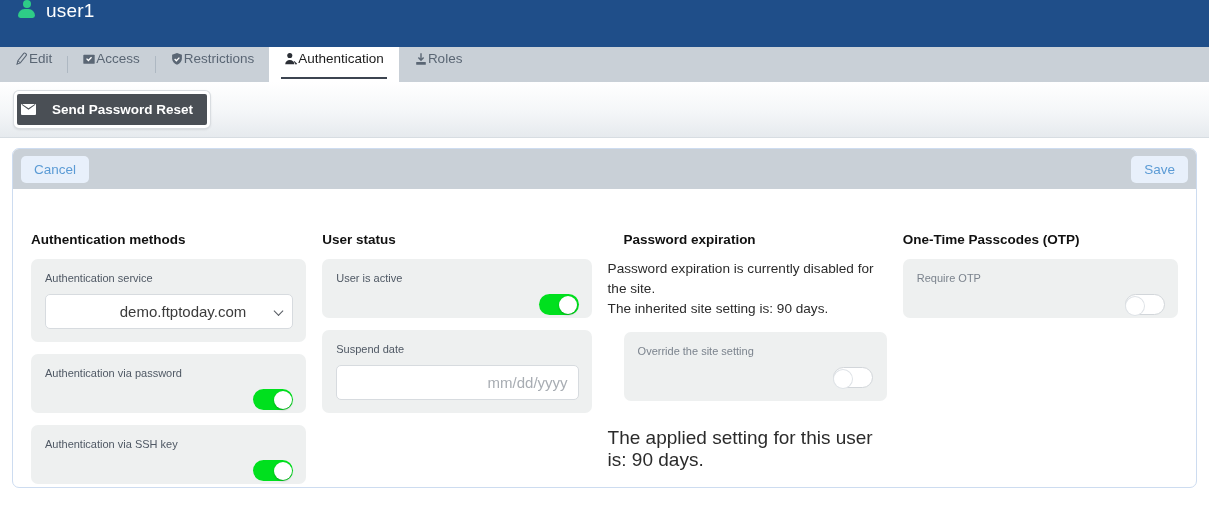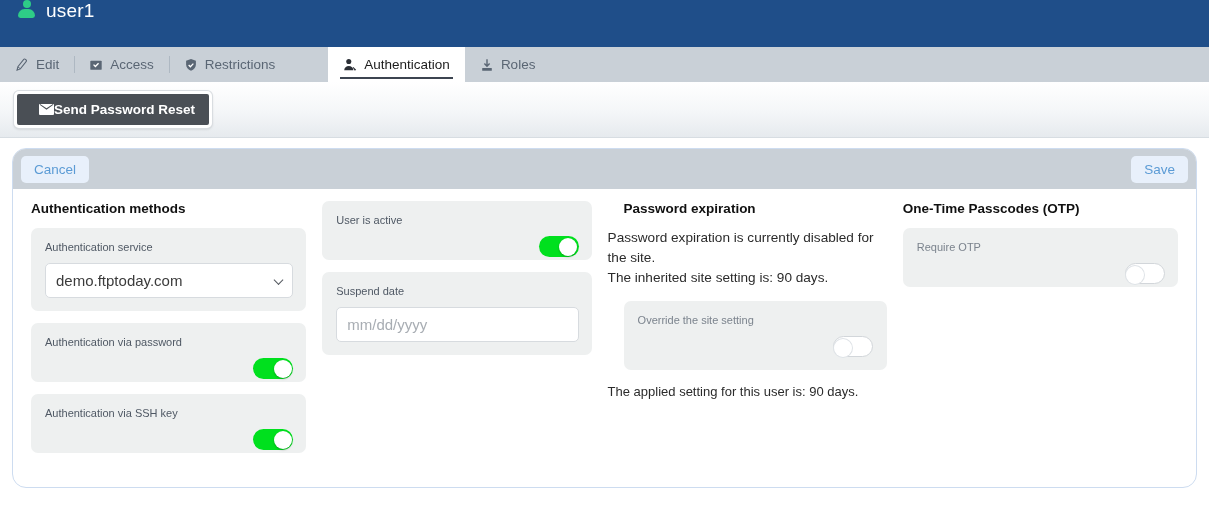--- a/index.html
+++ b/index.html
@@ -32,80 +32,79 @@
   .title-text { color: #ffffff; font-size: 19px; letter-spacing: .2px; }
 
   
   .tabbar {
     height: 35px;
     background: #c9d0d7;
     display: flex; align-items: stretch;
     font-size: 13.5px;
   }
   .tab {
-    display: flex; align-items: center; gap: 7px;
-    padding: 9px 15px;
+    display: flex; align-items: flex-end; 
+    padding: 16px 15px;
     color: #5a6674;
     position: relative;
     cursor: pointer;
   }
   .tab + .tab::before {
     content: ""; position: absolute; left: 0; top: 9px; bottom: 9px;
     width: 1px; background: #aeb8c2;
   }
   .tab.active {
     background: #ffffff;
     color: #1c1c1c;
     font-weight: normal;
-    margin-left: 38px;
   }
   .tab.active::before { display: none; }
   .tab.active + .tab::before { display: none; }
   .tab.active::after {
     content: ""; position: absolute;
     left: 12px; right: 12px; bottom: 3px; height: 2px; background: #3c4450;
   }
   .tab .ticon { width: 14px; height: 14px; display: block; flex: none; }
   .tab.active .ticon { filter: none; }
 
   
   .actionbar {
     height: 56px;
     background: linear-gradient(to bottom, #ffffff 0%, #f4f6f8 55%, #e6eaee 100%);
     border-bottom: 1px solid #d7dde2;
     display: flex; align-items: center;
     padding-left: 14px;
   }
   .btn-dark {
-    display: inline-flex; align-items: center; gap: 0;
+    display: inline-flex; align-items: center; gap: 16px;
     background: #4a4f55;
     color: #ffffff;
     font-size: 13.5px; font-weight: bold;
-    padding: 8px 14px 8px 22px;
+    padding: 8px 14px 8px 4px;
     border-radius: 5px;
     border: 3px solid #ffffff;
     box-shadow: 0 0 0 1px #d9dde1, 0 1px 3px rgba(0,0,0,.18);
     cursor: pointer;
   }
   .env {
     width: 15px; height: 11px; background: #ffffff; position: relative;
     border-radius: 1px; flex: none;
   }
   .env::after {
     content: ""; position: absolute; left: 1px; top: 0px;
     width: 13px; height: 7px;
     background: #4a4f55;
     clip-path: polygon(0 0, 50% 62%, 100% 0, 100% 14%, 50% 82%, 0 14%);
   }
 
   
   .main { position: relative; height: 415px; background: #ffffff; padding: 10px 12px 0 12px; }
   .panel {
     border: 1px solid #cddcf0;
-    border-radius: 14px;
+    border-radius: 7px;
     background: #ffffff;
     height: 340px;
     overflow: hidden;
     position: relative;
   }
   .panel-toolbar {
     background: #c9d0d7;
     height: 40px;
     display: flex; align-items: center; justify-content: space-between;
     padding: 0 8px;
@@ -127,21 +126,21 @@
     gap: 0;
   }
   .col { padding: 0 8px; }
   .col-1 { width: 296px; }
   .col-2 { width: 290px; }
   .col-3 { width: 300px; }
   .col-4 { width: 296px; }
 
   .col-head {
     font-size: 13.5px; font-weight: bold; color: #111111;
-    margin-bottom: 11px; height: 16px;
+    margin-bottom: 11px; height: 16px; margin-top: 31px;
   }
   .col-head.indent { padding-left: 16px; }
 
   .field {
     background: #eef0f0;
     border-radius: 7px;
     padding: 13px 13px 13px 14px;
     margin-bottom: 12px;
   }
   .field-label {
@@ -155,20 +154,21 @@
     width: 100%;
     font-family: "Liberation Sans", sans-serif;
     font-size: 15px;
     color: #3b3b3b;
     background: #ffffff;
     border: 1px solid #d7dbdf;
     border-radius: 5px;
     padding: 8px 46px 8px 10px;
     appearance: none;
     outline: none;
+    text-align: right;
   }
   input.txt { padding-right: 10px; }
   input.txt::placeholder { color: #a8adb3; }
   .chev {
     position: absolute; right: 11px; top: 50%; transform: translateY(-65%) rotate(45deg);
     width: 7px; height: 7px;
     border-right: 1.6px solid #555a60; border-bottom: 1.6px solid #555a60;
     pointer-events: none;
   }
 
@@ -183,21 +183,21 @@
   .toggle .knob {
     position: absolute; top: 1.5px; width: 18px; height: 18px;
     border-radius: 50%; background: #ffffff;
     box-shadow: 0 1px 2px rgba(0,0,0,.25);
   }
   .toggle.on .knob { right: 1.5px; }
   .toggle.off .knob { left: 0.5px; box-shadow: 0 0 0 1px #dfe3e7; }
 
   
   .pw-text { font-size: 13.6px; color: #2b2b2b; line-height: 20px; }
-  .pw-after { font-size: 13px; color: #2b2b2b; margin-top: 14px; }
+  .pw-after { font-size: 19px; color: #2b2b2b; margin-top: 26px; }
   .ovr-card {
     background: #eef0f0; border-radius: 7px;
     margin: 13px 0 0 16px; padding: 13px 14px;
   }
 </style>
 </head>
 <body>
 
 <div class="app">
 
@@ -297,20 +297,21 @@
             <div class="field-label">Authentication via SSH key</div>
             <div class="toggle-row">
               <div class="toggle on">
                   <span class="knob"></span>
                 </div>
             </div>
           </div>
         </div>
 
         <div class="col col-2">
+          <div class="col-head">User status</div>
 
           <div class="field compact">
             <div class="field-label">User is active</div>
             <div class="toggle-row">
               <div class="toggle on">
                   <span class="knob"></span>
                 </div>
             </div>
           </div>
 

